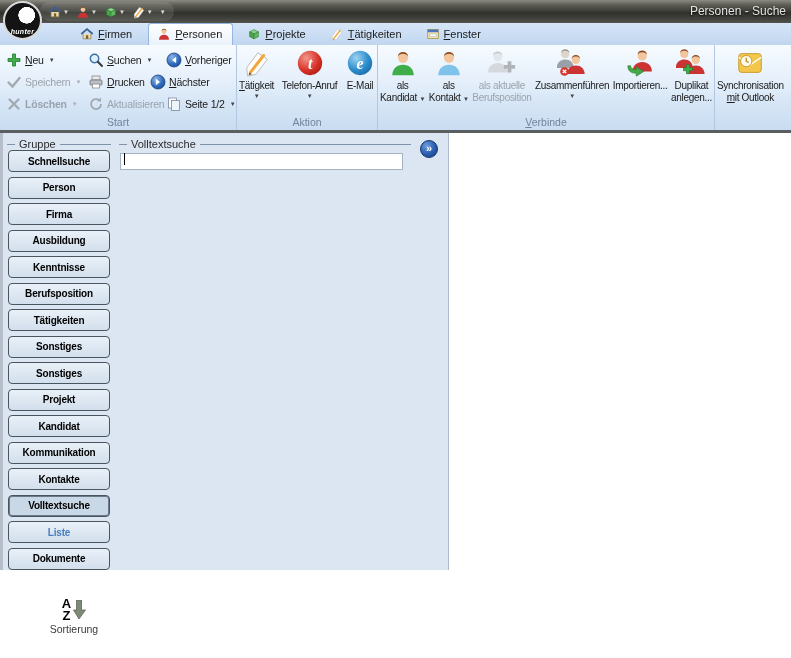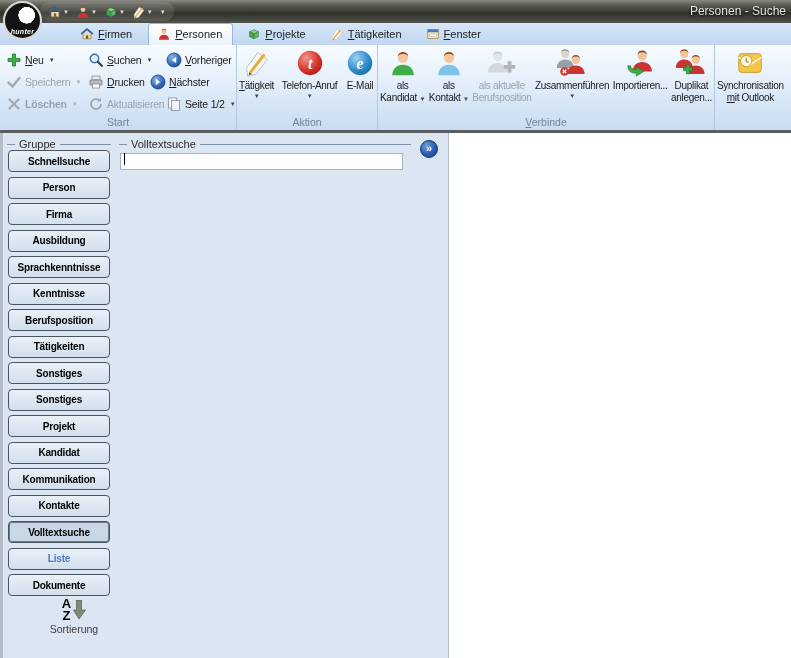--- a/index.html
+++ b/index.html
@@ -54,21 +54,21 @@
   .lbtn .icon30{width:30px;height:30px;margin-bottom:2px;}
   .lbtn .caret{font-size:6px;color:#444;line-height:7px;margin-top:1px;}
   .lbtn.disabled{color:#9aa3ad;}
   .lbtn.disabled .icon30{filter:grayscale(1) opacity(.5);}
 
   .icon16{width:16px;height:16px;flex:none;}
   .icon14{width:14px;height:14px;flex:none;}
 
   
   .content{position:absolute;left:0;top:133px;width:791px;height:525px;}
-  .panel-left{position:absolute;left:0;top:0;width:449px;height:525px;background:#dce6f2;
+  .panel-left{position:absolute;left:0;top:0;width:449px;height:437px;background:#dce6f2;
     border-right:1px solid #aebdcd;border-left:3px solid #b6bfc9;box-sizing:border-box;}
   .panel-right{position:absolute;left:450px;top:0;right:0;bottom:0;background:#ffffff;}
 
   .fs-head{display:flex;align-items:center;gap:4px;font-size:11px;color:#2b2b2b;}
   .fs-line{border-top:1px solid #7e92aa;height:0;}
   .fs-line.short{width:8px;} .fs-line.long{flex:1;}
 
   .fs-gruppe{position:absolute;left:4px;top:5px;width:104px;}
   .side-list{position:absolute;left:5px;top:17px;width:102px;}
   .side-btn{height:20px;margin-bottom:4.5px;display:flex;align-items:center;justify-content:center;
@@ -384,21 +384,20 @@
       <span class="fs-line short"></span>
       <span>Gruppe</span>
       <span class="fs-line long"></span>
     </div>
 
     <div class="side-list" id="side-list">
         <div class="side-btn">Schnellsuche</div>
         <div class="side-btn">Person</div>
         <div class="side-btn">Firma</div>
         <div class="side-btn">Ausbildung</div>
-        <div class="side-btn">Sprachkenntnisse</div>
         <div class="side-btn">Kenntnisse</div>
         <div class="side-btn">Berufsposition</div>
         <div class="side-btn">Tätigkeiten</div>
         <div class="side-btn">Sonstiges</div>
         <div class="side-btn">Sonstiges</div>
         <div class="side-btn">Projekt</div>
         <div class="side-btn">Kandidat</div>
         <div class="side-btn">Kommunikation</div>
         <div class="side-btn">Kontakte</div>
         <div class="side-btn selected">Volltextsuche</div>

